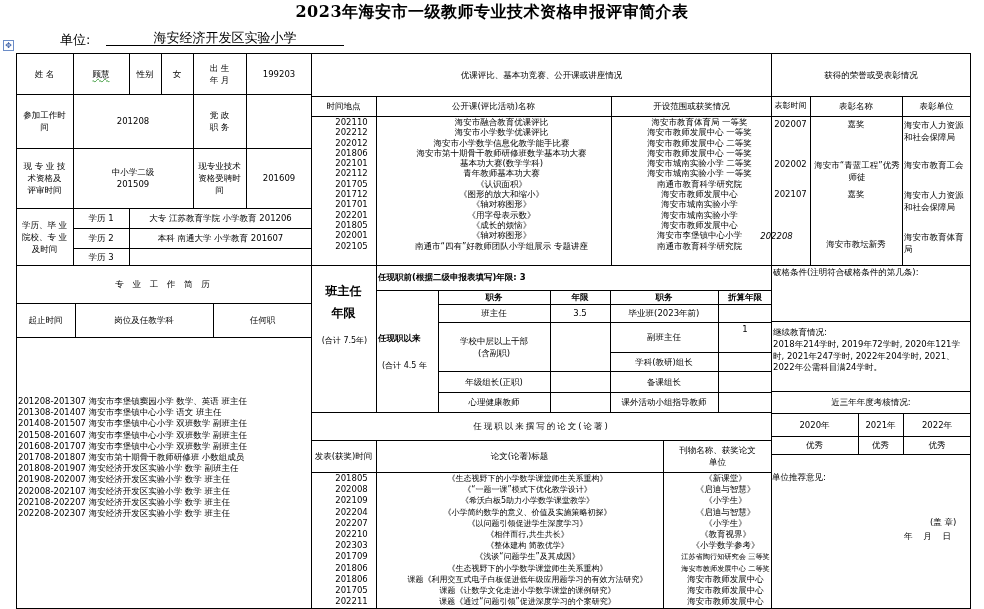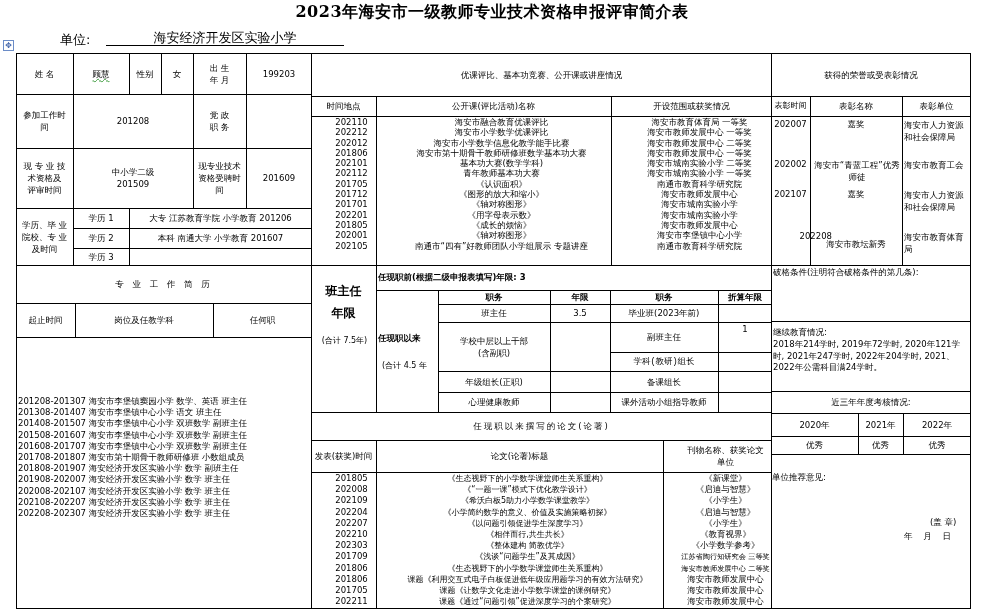--- a/index.html
+++ b/index.html
@@ -187,42 +187,42 @@
 
 <div class="c" style="left:438px;top:304px;width:112px;height:18px;">班主任</div>
 <div class="c" style="left:550px;top:304px;width:60px;height:18px;">3.5</div>
 <div class="c" style="left:610px;top:304px;width:108px;height:18px;">毕业班(2023年前)</div>
 <div class="c" style="left:718px;top:304px;width:54px;height:18px;"></div>
 
 <div class="c" style="left:438px;top:322px;width:112px;height:49px;padding:0 18px;">学校中层以上干部(含副职)</div>
 <div class="c" style="left:550px;top:322px;width:60px;height:49px;"></div>
 <div class="c" style="left:610px;top:322px;width:108px;height:30px;">副班主任</div>
 <div class="abs" style="left:718px;top:324px;width:54px;text-align:center;">1</div>
-<div class="c" style="left:610px;top:352px;width:108px;height:19px;font-family:Liberation Mono, monospace;">学科(教研)组长</div>
+<div class="c" style="left:610px;top:352px;width:108px;height:19px;">学科(教研)组长</div>
 <div class="c" style="left:718px;top:352px;width:54px;height:19px;"></div>
 
 <div class="c" style="left:438px;top:371px;width:112px;height:21px;">年级组长(正职)</div>
 <div class="c" style="left:550px;top:371px;width:60px;height:21px;"></div>
 <div class="c" style="left:610px;top:371px;width:108px;height:21px;">备课组长</div>
 <div class="c" style="left:718px;top:371px;width:54px;height:21px;"></div>
 
 <div class="c" style="left:438px;top:392px;width:112px;height:20px;">心理健康教师</div>
 <div class="c" style="left:550px;top:392px;width:60px;height:20px;"></div>
 <div class="c" style="left:610px;top:392px;width:108px;height:20px;">课外活动小组指导教师</div>
 <div class="c" style="left:718px;top:392px;width:54px;height:20px;"></div>
 
 <div class="hl" style="left:311px;top:440px;width:461px;"></div>
 <div class="hl" style="left:311px;top:472px;width:461px;"></div>
 <div class="vl" style="left:376px;top:440px;height:169px;"></div>
 <div class="vl" style="left:663px;top:440px;height:169px;"></div>
 
 <div class="c" style="left:311px;top:412px;width:461px;height:28px;letter-spacing:2px;">任现职以来撰写的论文(论著)</div>
 <div class="c" style="left:311px;top:440px;width:65px;height:32px;padding:0 2px;">发表(获奖)时间</div>
 <div class="c" style="left:376px;top:440px;width:287px;height:32px;">论文(论著)标题</div>
-<div class="c" style="left:663px;top:440px;width:109px;height:32px;padding:0 16px;margin-left:8px;">刊物名称、获奖论文单位</div>
+<div class="c" style="left:663px;top:440px;width:109px;height:32px;padding:0 16px;">刊物名称、获奖论文单位</div>
 
 <div class="lst row" style="left:311px;top:473px;width:65px;line-height:11.2px;">
   <div>201805</div>
   <div>202008</div>
   <div>202109</div>
   <div>202204</div>
   <div>202207</div>
   <div>202210</div>
   <div>202303</div>
   <div>201709</div>
@@ -276,21 +276,21 @@
 <div class="abs" style="left:904px;top:119px;width:66px;line-height:12px;">海安市人力资源和社会保障局</div>
 
 <div class="abs" style="left:771px;top:159px;width:39px;text-align:center;">202002</div>
 <div class="abs" style="left:812px;top:159px;width:90px;text-align:center;line-height:12px;">海安市“青蓝工程”优秀师徒</div>
 <div class="abs" style="left:904px;top:159px;width:66px;line-height:12px;">海安市教育工会</div>
 
 <div class="abs" style="left:771px;top:189px;width:39px;text-align:center;">202107</div>
 <div class="abs" style="left:810px;top:189px;width:92px;text-align:center;">嘉奖</div>
 <div class="abs" style="left:904px;top:189px;width:66px;line-height:12px;">海安市人力资源和社会保障局</div>
 
-<div class="abs" style="left:793px;top:231px;width:39px;text-align:right;">202208</div>
+<div class="abs" style="left:757px;top:231px;width:39px;text-align:center;font-style:italic;">202208</div>
 <div class="abs" style="left:810px;top:231px;width:92px;text-align:center;margin-top:8px;">海安市教坛新秀</div>
 <div class="abs" style="left:904px;top:231px;width:66px;line-height:12px;">海安市教育体育局</div>
 
 <div class="hl" style="left:771px;top:321px;width:200px;"></div>
 <div class="hl" style="left:771px;top:391px;width:200px;"></div>
 <div class="hl" style="left:771px;top:413px;width:200px;"></div>
 <div class="hl" style="left:771px;top:436px;width:200px;"></div>
 <div class="hl" style="left:771px;top:454px;width:200px;"></div>
 <div class="vl" style="left:858px;top:413px;height:41px;"></div>
 <div class="vl" style="left:903px;top:413px;height:41px;"></div>

